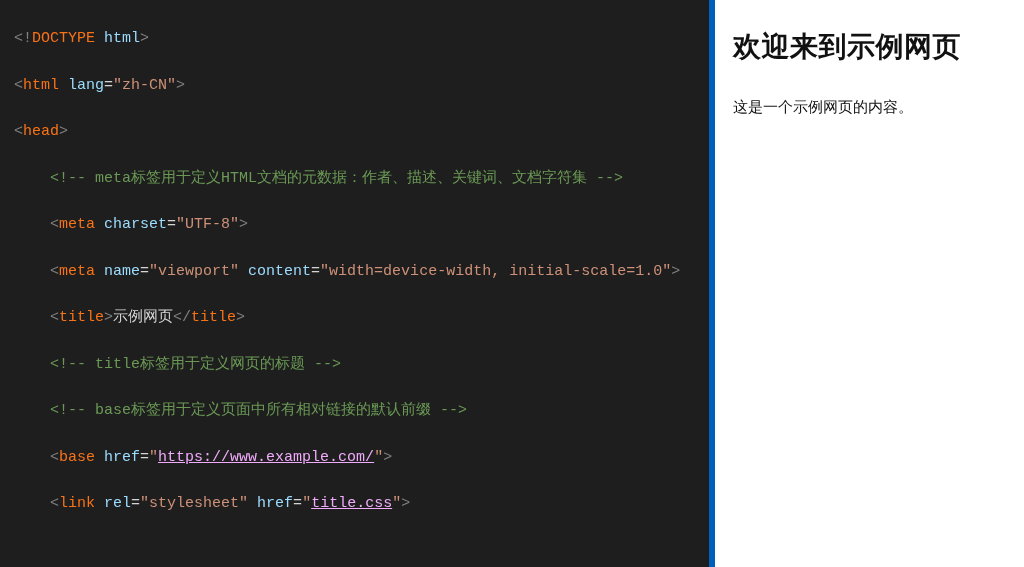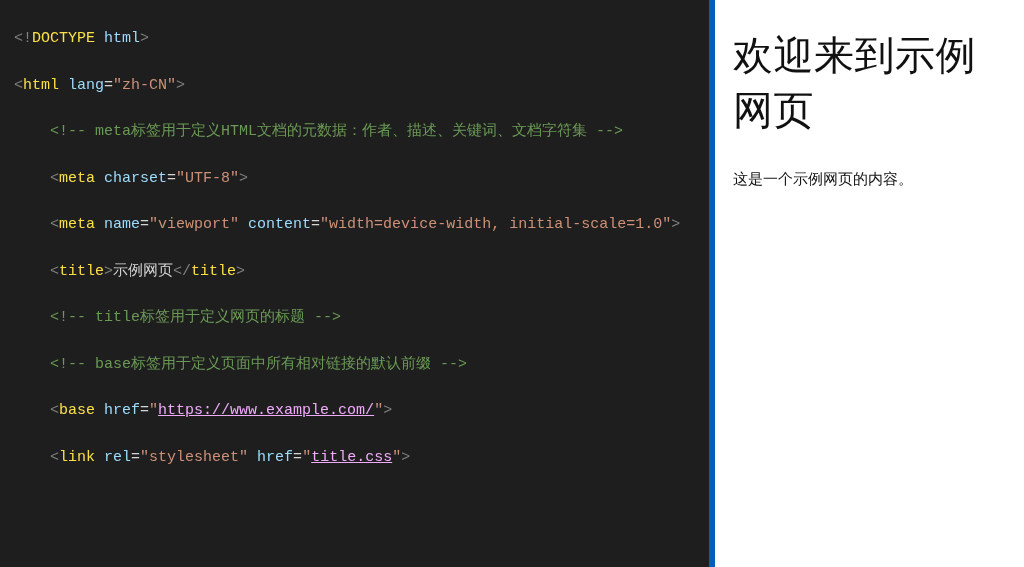--- a/index.html
+++ b/index.html
@@ -26,44 +26,45 @@
   background: #005fb8;
 }
 .preview {
   flex: 1;
   background: #ffffff;
   padding: 28px 18px 0 18px;
   font-family: Arial, sans-serif;
   color: #111;
 }
 .preview h1 {
-  font-size: 40px;
-  font-weight: 400;
+  font-size: 28px;
+  font-weight: 700;
   margin-bottom: 20px;
   letter-spacing: 0.5px;
 }
 .preview p {
   font-size: 15px;
   margin-top: 32px;
 }
 .gray   { color: #808080; }
-.blue   { color: #fde047; }
+.blue   { color: #f97316; }
 .lblue  { color: #9cdcfe; }
 .green  { color: #6a9955; }
 .str    { color: #ce9178; }
 .link   { color: #f0abfc; text-decoration: underline; }
 .text   { color: #d4d4d4; }
 .ind1 { padding-left: 36px; }
 </style>
 </head>
 <body>
 
 <div class="editor">
 <span class="ln"><span class="gray">&lt;!</span><span class="blue">DOCTYPE</span><span class="lblue"> html</span><span class="gray">&gt;</span></span>
 <span class="ln"><span class="gray">&lt;</span><span class="blue">html</span><span class="lblue"> lang</span><span class="text">=</span><span class="str">"zh-CN"</span><span class="gray">&gt;</span></span>
+<span class="ln"><span class="gray">&lt;</span><span class="blue">head</span><span class="gray">&gt;</span></span>
 <span class="ln ind1 green">&lt;!-- meta标签用于定义HTML文档的元数据：作者、描述、关键词、文档字符集 --&gt;</span>
 <span class="ln ind1"><span class="gray">&lt;</span><span class="blue">meta</span><span class="lblue"> charset</span><span class="text">=</span><span class="str">"UTF-8"</span><span class="gray">&gt;</span></span>
 <span class="ln ind1"><span class="gray">&lt;</span><span class="blue">meta</span><span class="lblue"> name</span><span class="text">=</span><span class="str">"viewport"</span><span class="lblue"> content</span><span class="text">=</span><span class="str">"width=device-width, initial-scale=1.0"</span><span class="gray">&gt;</span></span>
 <span class="ln ind1"><span class="gray">&lt;</span><span class="blue">title</span><span class="gray">&gt;</span><span class="text">示例网页</span><span class="gray">&lt;/</span><span class="blue">title</span><span class="gray">&gt;</span></span>
 <span class="ln ind1 green">&lt;!-- title标签用于定义网页的标题 --&gt;</span>
 <span class="ln ind1 green">&lt;!-- base标签用于定义页面中所有相对链接的默认前缀 --&gt;</span>
 <span class="ln ind1"><span class="gray">&lt;</span><span class="blue">base</span><span class="lblue"> href</span><span class="text">=</span><span class="str">"</span><span class="link">https://www.example.com/</span><span class="str">"</span><span class="gray">&gt;</span></span>
 <span class="ln ind1"><span class="gray">&lt;</span><span class="blue">link</span><span class="lblue"> rel</span><span class="text">=</span><span class="str">"stylesheet"</span><span class="lblue"> href</span><span class="text">=</span><span class="str">"</span><span class="link">title.css</span><span class="str">"</span><span class="gray">&gt;</span></span>
 
 

